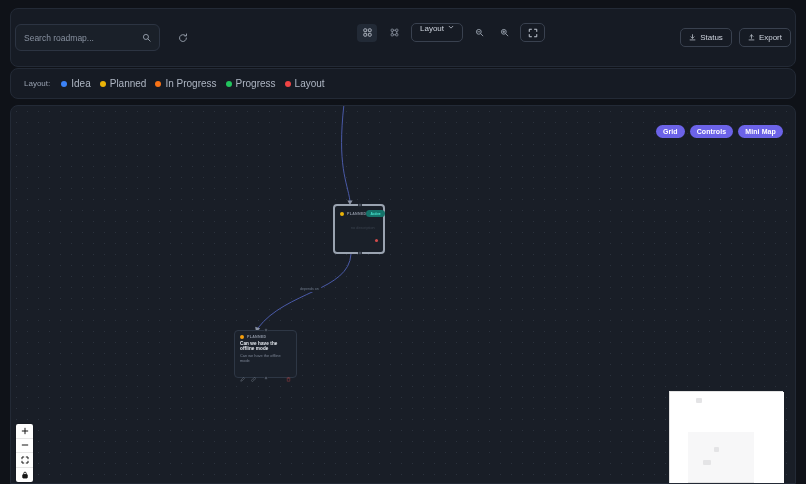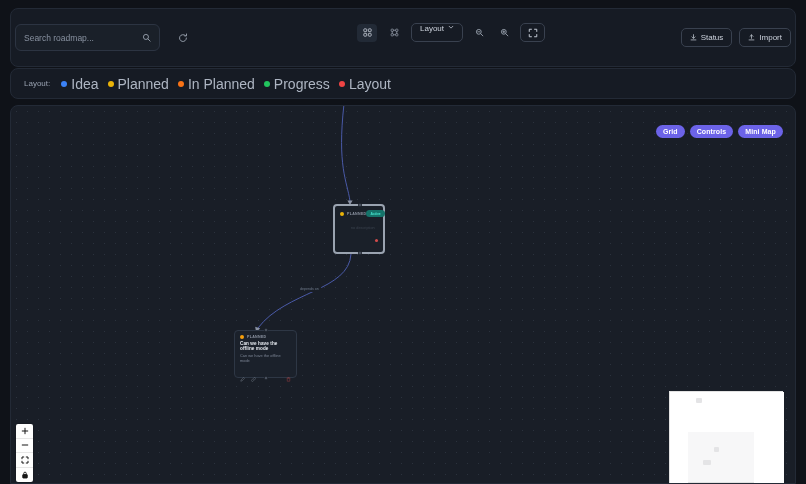--- a/index.html
+++ b/index.html
@@ -61,21 +61,21 @@
 
   
   .legend {
     position: absolute; left: 10px; top: 68px; right: 10px; height: 31px;
     background: #161b24; border: 1px solid #232a36; border-radius: 8px;
     display: flex; align-items: center; padding: 0 13px; gap: 9px;
   }
   .legend-title { color: #98a1b0; font-size: 8px; margin-right: 2px; }
   .legend-item { display: flex; align-items: center; gap: 4px; }
   .legend-dot { width: 6px; height: 6px; border-radius: 50%; }
-  .legend-label { color: #aeb6c3; font-size: 14px; }
+  .legend-label { color: #aeb6c3; font-size: 10px; }
 
   
   .canvas {
     position: absolute; left: 10px; top: 105px; right: 10px; bottom: 0;
     background-color: #191e27; border: 1px solid #232a36;
     border-radius: 8px 8px 0 0; overflow: hidden;
     background-image: radial-gradient(#2b323d 0.9px, transparent 0.9px);
     background-size: 11px 11px;
   }
 
@@ -241,39 +241,39 @@
         <span>Status</span>
       </div>
       <div class="io-btn">
         <span class="ic">
           <svg width="7" height="7" viewBox="0 0 16 16" fill="none" stroke="#c3cad4" stroke-width="1.7" stroke-linecap="round">
             <line x1="8" y1="10" x2="8" y2="2"></line>
               <polyline points="4.5,5.5 8,2 11.5,5.5"></polyline>
             <line x1="2.5" y1="13.5" x2="13.5" y2="13.5"></line>
           </svg>
         </span>
-        <span>Import</span>
+        <span>Export</span>
       </div>
     </div>
   </div>
 
   <div class="legend">
     <span class="legend-title">Layout:</span>
 
     <div class="legend-item">
       <span class="legend-dot" style="background:#3b82f6"></span>
       <span class="legend-label">Idea</span>
     </div>
     <div class="legend-item">
       <span class="legend-dot" style="background:#eab308"></span>
       <span class="legend-label">Planned</span>
     </div>
     <div class="legend-item">
       <span class="legend-dot" style="background:#f97316"></span>
-      <span class="legend-label">In Planned</span>
+      <span class="legend-label">In Progress</span>
     </div>
     <div class="legend-item">
       <span class="legend-dot" style="background:#22c55e"></span>
       <span class="legend-label">Progress</span>
     </div>
     <div class="legend-item">
       <span class="legend-dot" style="background:#ef4444"></span>
       <span class="legend-label">Layout</span>
     </div>
   </div>

